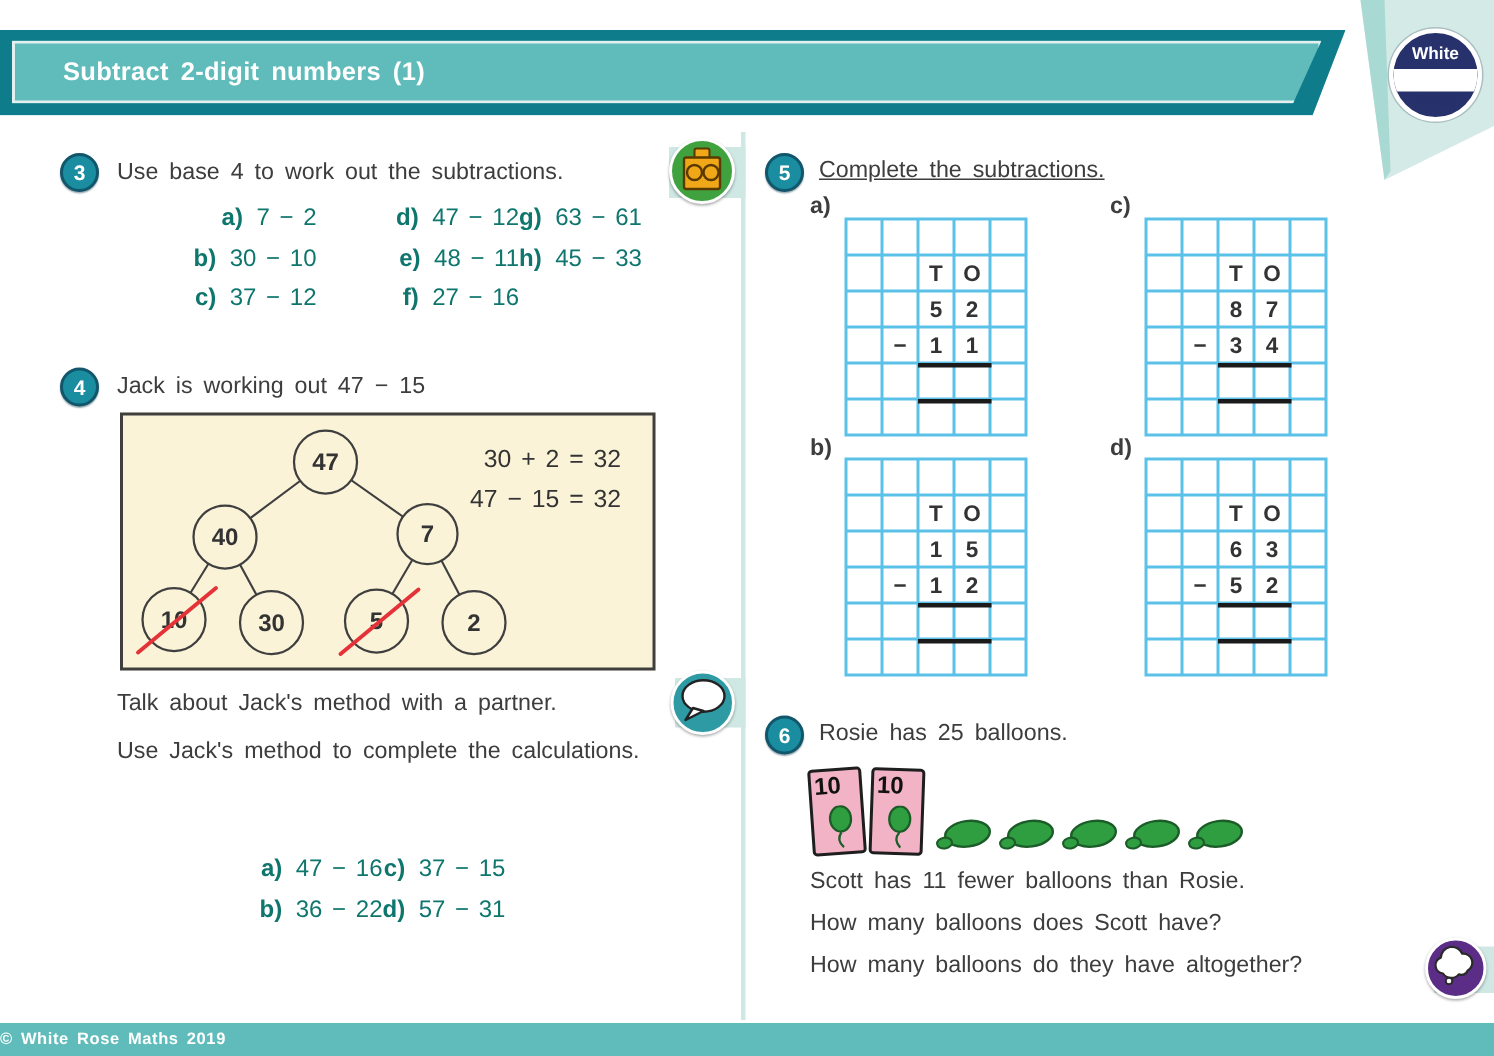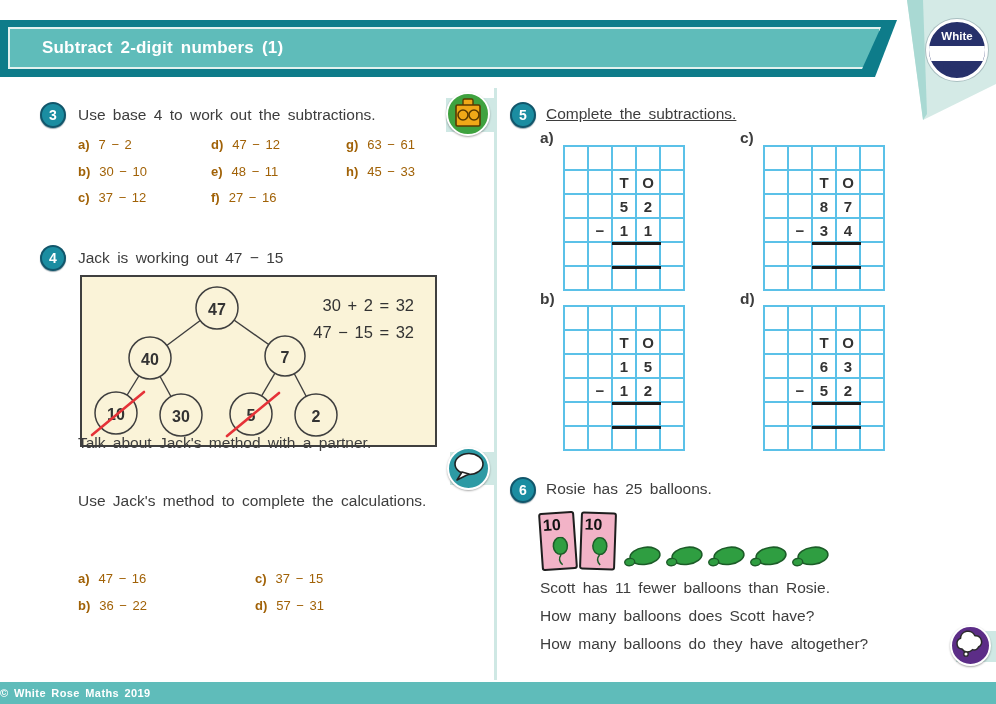--- a/index.html
+++ b/index.html
@@ -28,21 +28,21 @@
   #footer { left:0; top:682px; width:996px; height:22px; background:#5fbcba;
             color:#fff; font-size:11px; font-weight:bold; text-align:left;
             line-height:22px; padding-right:38px; letter-spacing:.4px; word-spacing:2px; }
 
   
   .divider { left:494px; top:88px; width:3px; height:592px; background:#cfe8e4; }
   .qbadge { width:26px; height:26px; border-radius:50%; background:#1b8da1;
             border:2px solid #11566b; color:#fff; font-size:14px; font-weight:bold;
             text-align:center; line-height:22px; box-shadow:0 1px 1px rgba(0,40,60,.4); }
   .prompt { font-size:15.5px; color:#3d3d3d; word-spacing:3px; }
-  .q-item { font-size:13px; color:#a16207; word-spacing:2px; }
+  .q-item { font-size:16px; color:#0f766e; word-spacing:2px;text-align:right; }
   .q-item .ilbl { font-weight:bold; margin-right:9px; }
   #q3-items { left:78px; top:137px; display:grid; grid-auto-flow:column;
               grid-template-rows:repeat(3,26.5px); grid-template-columns:133px 135px auto; }
   #q4-items { left:78px; top:523px; display:grid; grid-auto-flow:column;
               grid-template-rows:repeat(2,27px); grid-template-columns:177px auto;margin-top:48px; }
 
   
   .icon-tab { background:#cfe8e4; }
   .icon-circle { border-radius:50%; border:2px solid #fff; box-shadow:0 1px 2px rgba(0,0,0,.35); }
 
@@ -151,21 +151,21 @@
         <line x1="10" y1="158" x2="62" y2="115"></line>
         <line x1="145" y1="159" x2="197" y2="116"></line>
       </g>
       <g font-family="Liberation Sans, sans-serif" font-size="16.5" fill="#333" text-anchor="end" word-spacing="2">
         <text x="332" y="34">30 + 2 = 32</text>
         <text x="332" y="61">47 − 15 = 32</text>
       </g>
     </svg>
   </div>
 
-  <div class="abs prompt" style="left:78px; top:434px;text-align:center;">Talk about Jack's method with a partner.</div>
+  <div class="abs prompt" style="left:78px; top:460px;text-align:center;">Talk about Jack's method with a partner.</div>
 
   <div class="abs icon-tab" style="left:450px; top:452px; width:47px; height:33px;"></div>
   <div class="abs icon-circle" style="left:447px; top:447px; width:43px; height:43px; background:#2d9aa4;">
     <svg width="39" height="39" style="position:absolute;left:0;top:0;">
       <ellipse cx="20" cy="15" rx="14" ry="10.5" fill="#fff" stroke="#222" stroke-width="1.6"></ellipse>
       <path d="M13 23 L8 31 L20 25 Z" fill="#fff" stroke="#222" stroke-width="1.6" stroke-linejoin="round"></path>
     </svg>
   </div>
 
   <div class="abs prompt" style="left:78px; top:492px;">Use Jack's method to complete the calculations.</div>

